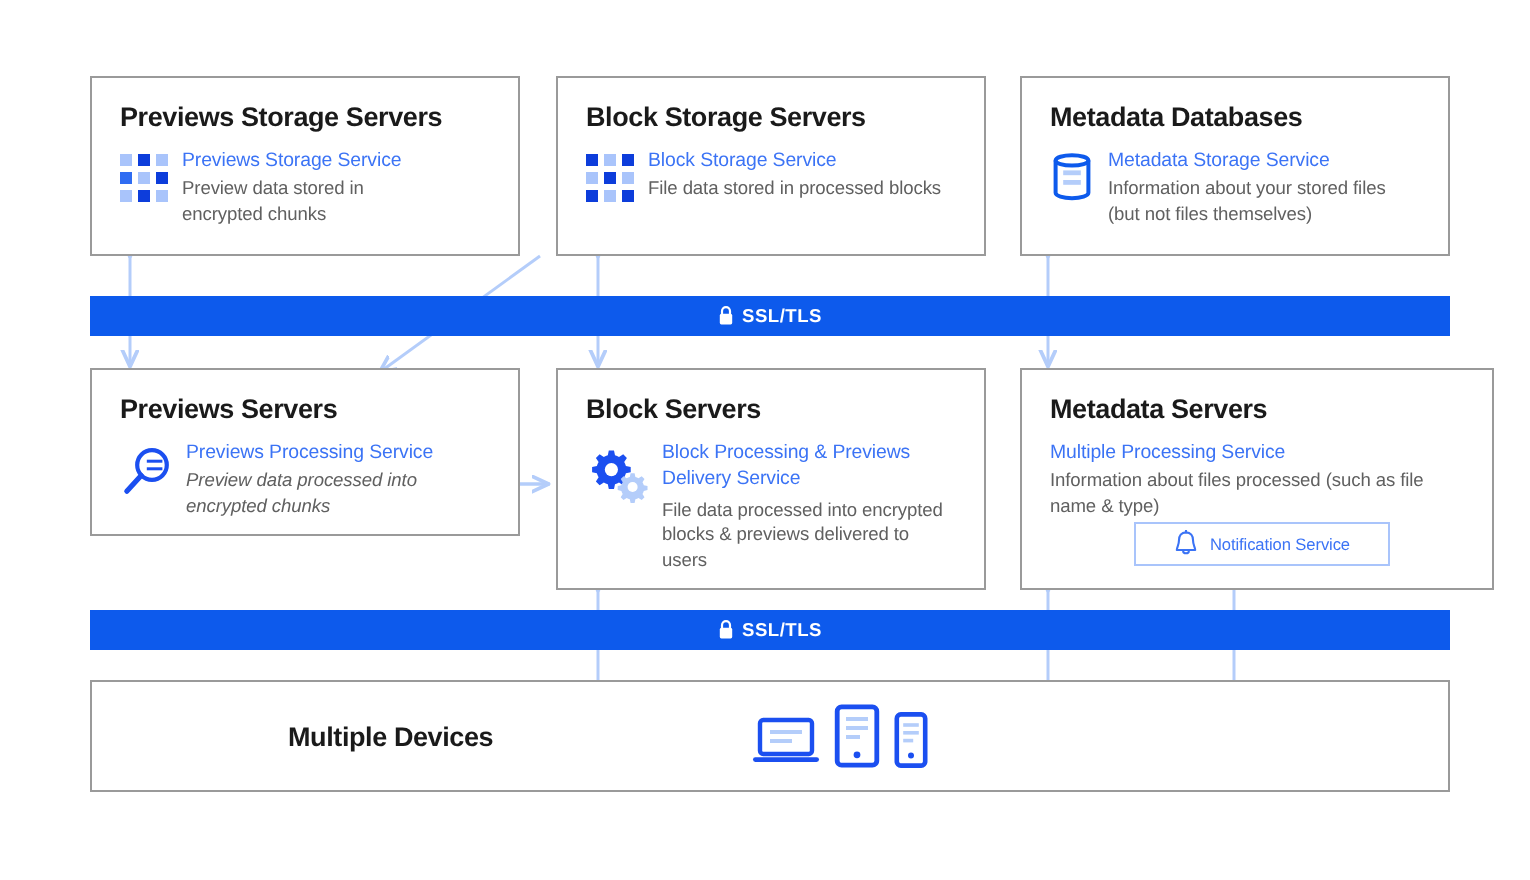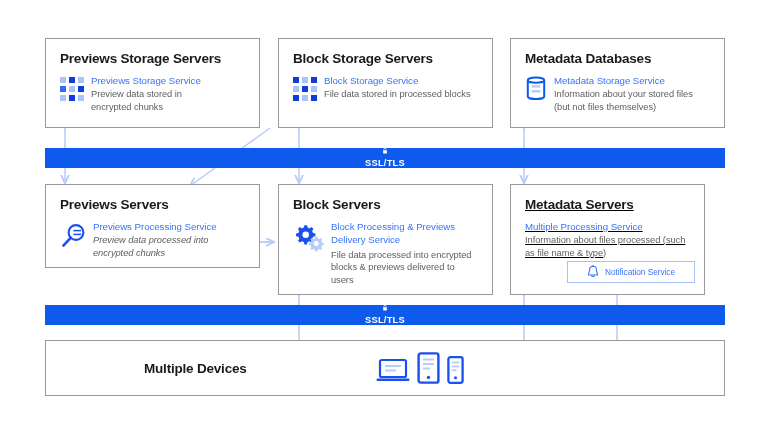--- a/index.html
+++ b/index.html
@@ -41,21 +41,20 @@
 
   
   .ssl-bar {
     position: absolute;
     background: #0d5aec;
     display: flex;
     align-items: center;
     justify-content: center;
     gap: 4px;
     z-index: 6;
-    flex-direction: column;
   }
   .ssl-label {
     color: #ffffff;
     font-size: 9.3px;
     font-weight: bold;
     letter-spacing: 0.25px;
   }
   .lock-icon { display: block; }
 
   
@@ -215,21 +214,21 @@
           <circle cx="23.3" cy="20.5" r="2.5" fill="#ffffff"></circle>
         </svg>
       </span>
       <span class="svc-text">
         <span class="svc-name" style="display:block;">Block Processing &amp; Previews Delivery Service</span>
         <span class="svc-desc" style="display:block; margin-top:2px;">File data processed into encrypted blocks &amp; previews delivered to users</span>
       </span>
     </div>
   </div>
 
-  <div class="box" style="left:510px; top:184px; width:195px; height:111px; padding:12px 14px;text-decoration:underline;">
+  <div class="box" style="left:510px; top:184px; width:237px; height:111px; padding:12px 14px;">
     <div class="box-title">Metadata Servers</div>
     <div style="margin-top:9px;">
       <span class="svc-name" style="display:block;">Multiple Processing Service</span>
       <span class="svc-desc" style="display:block;">Information about files processed (such as file name &amp; type)</span>
     </div>
   </div>
 
   <div class="notif" style="left:567px; top:261px; width:128px; height:22px;">
     <svg width="12" height="14" viewBox="0 0 12 14">
       <path d="M6,1.2 C3.6,1.2 2.5,2.9 2.5,5.0 C2.5,7.6 1.4,8.6 1.4,10.0 L10.6,10.0 C10.6,8.6 9.5,7.6 9.5,5.0 C9.5,2.9 8.4,1.2 6,1.2 Z" fill="none" stroke="#3b73f5" stroke-width="1.05" stroke-linejoin="round"></path>

